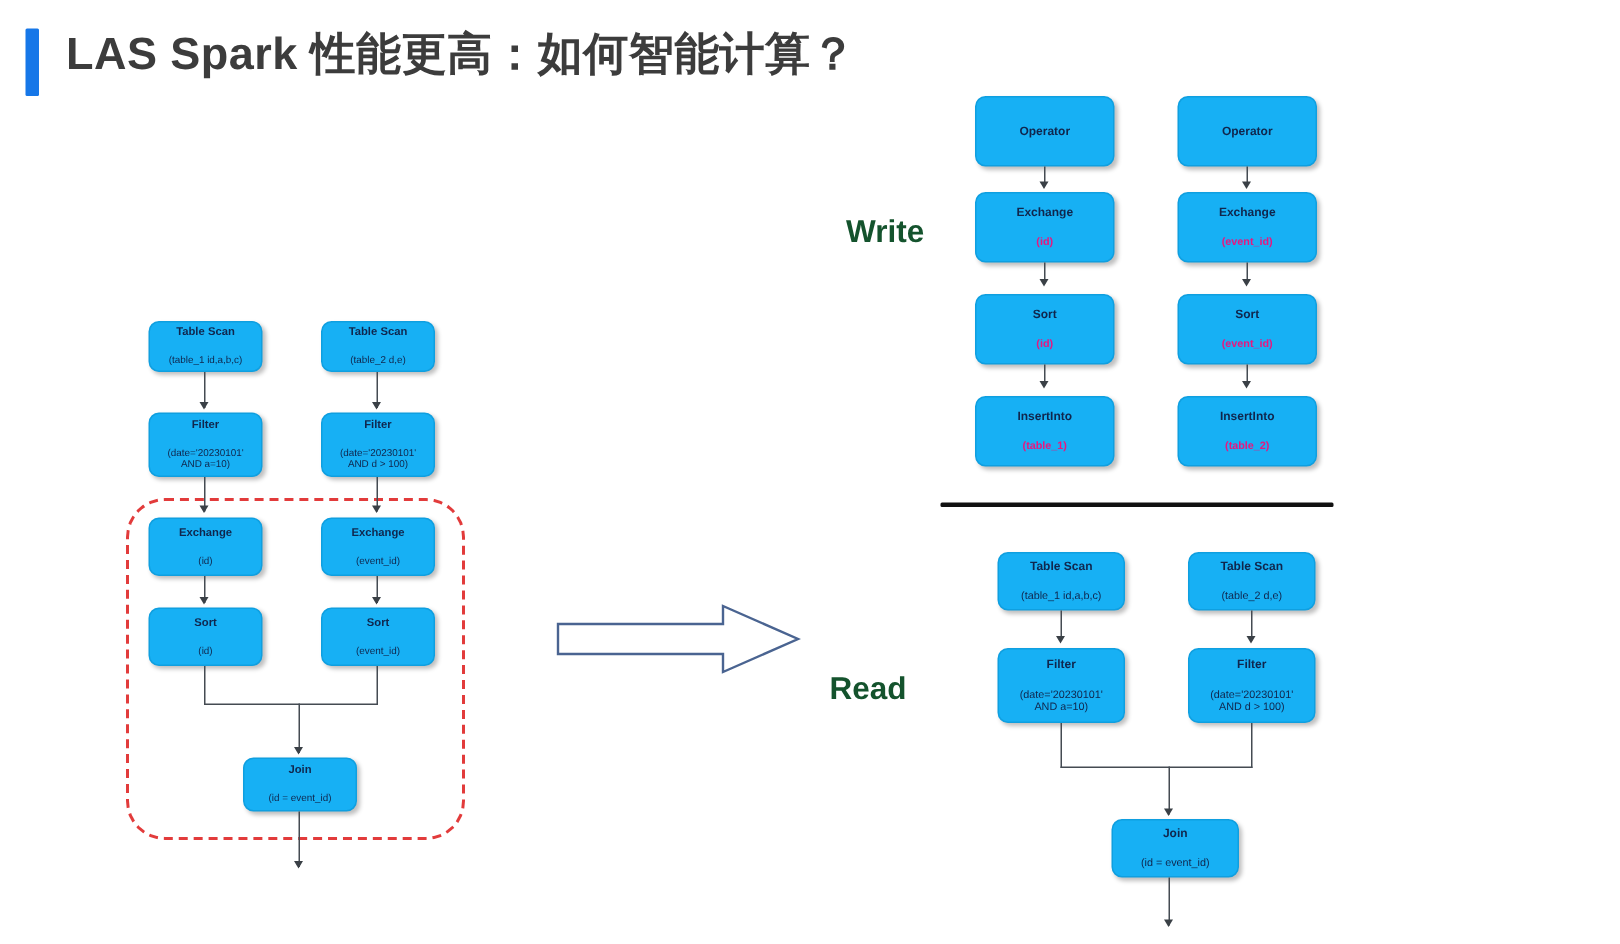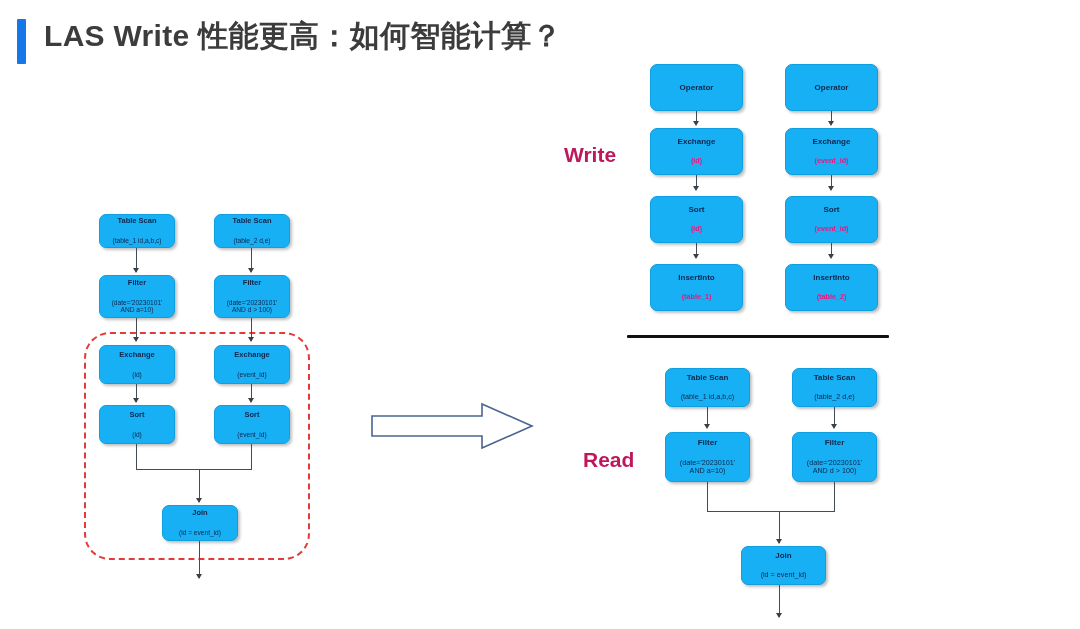--- a/index.html
+++ b/index.html
@@ -59,33 +59,33 @@
   
   .dashed-region{
     position:absolute;border:2px dashed #e23b3b;border-radius:26px;background:transparent;
   }
 
   
   .big-arrow{position:absolute;left:370px;top:400px;width:165px;height:52px;}
 
   
   .section-label{
-    position:absolute;font-size:21px;font-weight:bold;color:#be185d;white-space:nowrap;
+    position:absolute;font-size:21px;font-weight:bold;color:#14532d;white-space:nowrap;
   }
   .divider{
     position:absolute;background:#111111;height:2.6px;border-radius:1px;
   }
 </style>
 </head>
 <body>
 
 <div class="slide">
 
   <div class="title-accent"></div>
-  <div class="slide-title">LAS Write 性能更高：如何智能计算？</div>
+  <div class="slide-title">LAS Spark 性能更高：如何智能计算？</div>
 
 
   <div class="plan-left">
 
     <div class="dashed-region" style="left:84px;top:332px;width:222px;height:224px;"></div>
 
     <div class="node" style="left:99px;top:214px;height:34px;">
       <span class="t1">Table Scan</span>
       <span class="t2">(table_1 id,a,b,c)</span>
     </div>
@@ -209,21 +209,21 @@
       <span class="t1">InsertInto</span>
       <span class="t2">(table_1)</span>
     </div>
     <div class="node pink" style="left:785px;top:264px;width:93px;height:47px;">
       <span class="t1">InsertInto</span>
       <span class="t2">(table_2)</span>
     </div>
 
     <div class="divider" style="left:627px;top:335px;width:262px;"></div>
 
-    <div class="section-label" style="left:583px;top:448px;">Read</div>
+    <div class="section-label" style="left:553px;top:448px;">Read</div>
 
     <div class="node" style="left:665px;top:368px;width:85px;height:39px;">
       <span class="t1">Table Scan</span>
       <span class="t2">(table_1 id,a,b,c)</span>
     </div>
     <div class="node" style="left:792px;top:368px;width:85px;height:39px;">
       <span class="t1">Table Scan</span>
       <span class="t2">(table_2 d,e)</span>
     </div>
 

